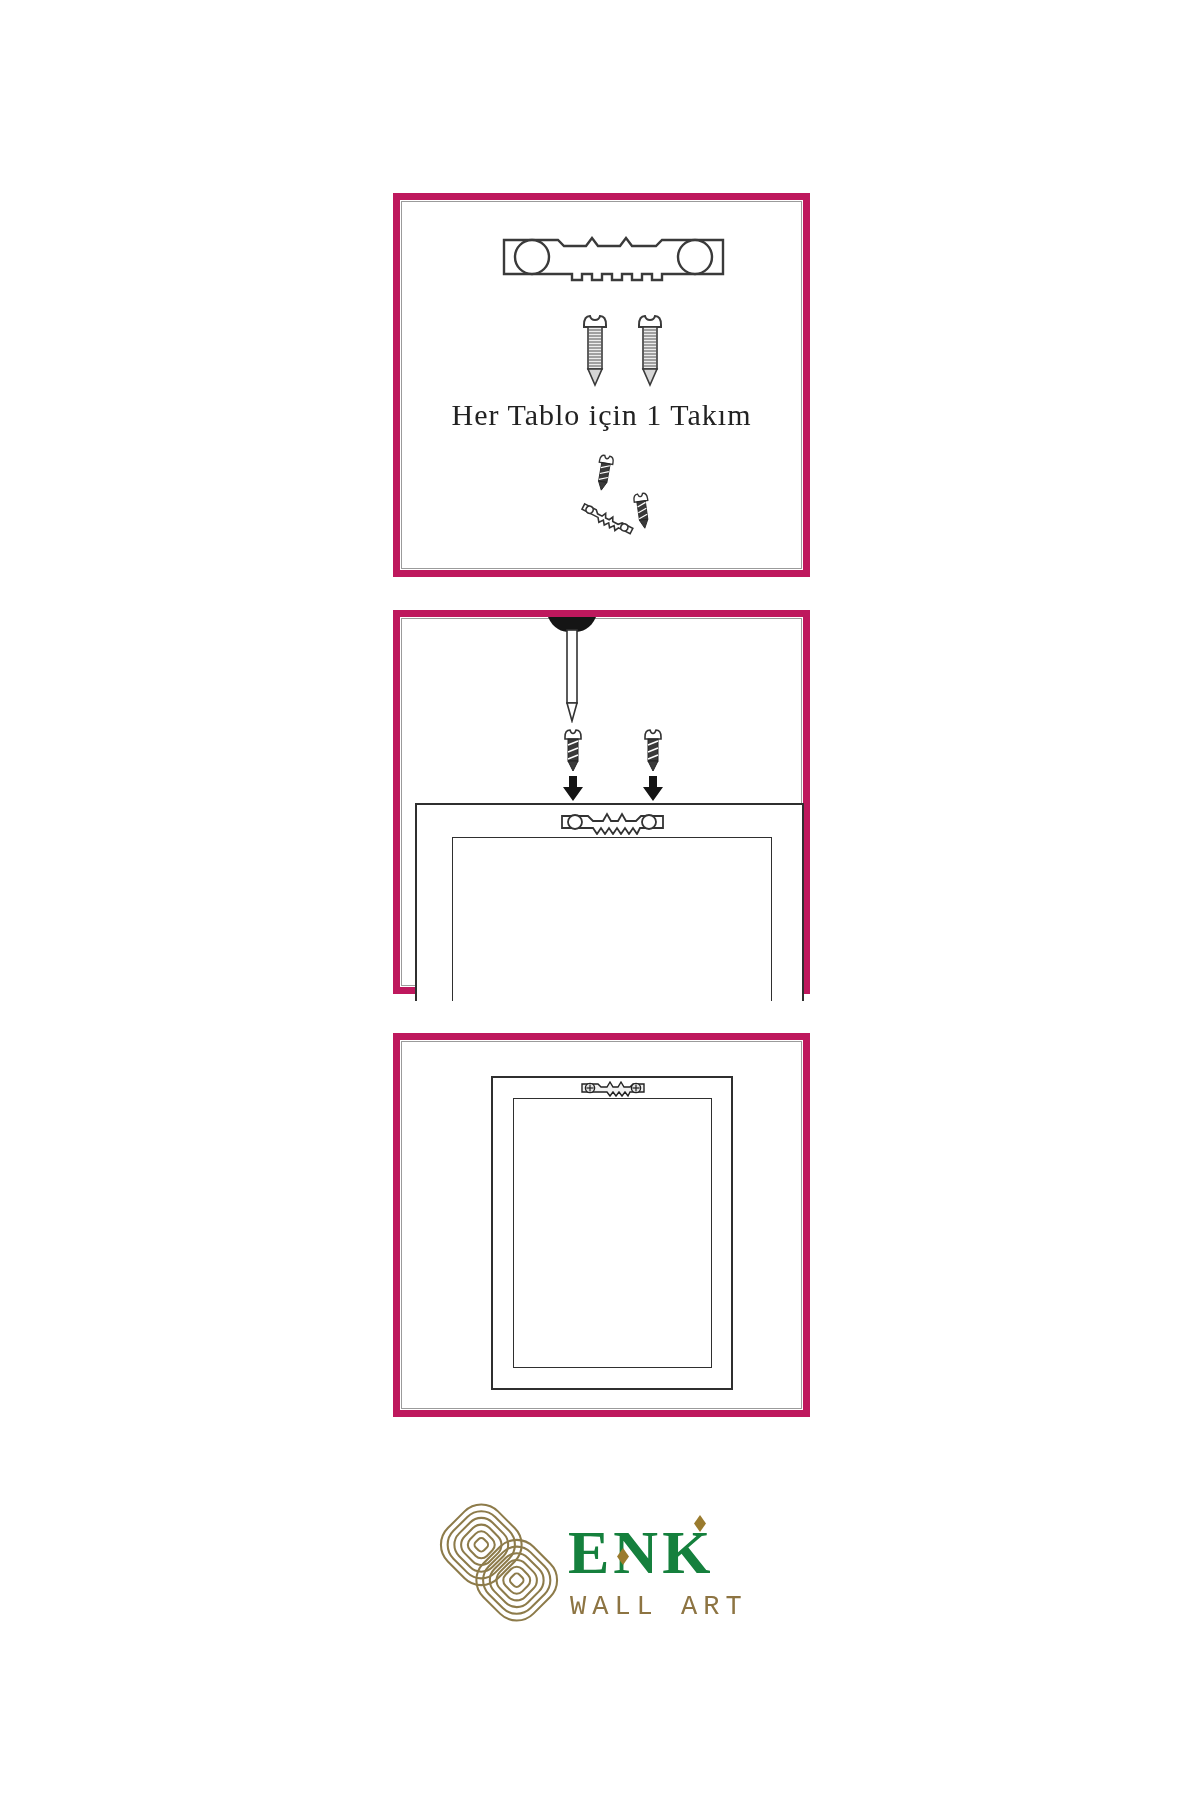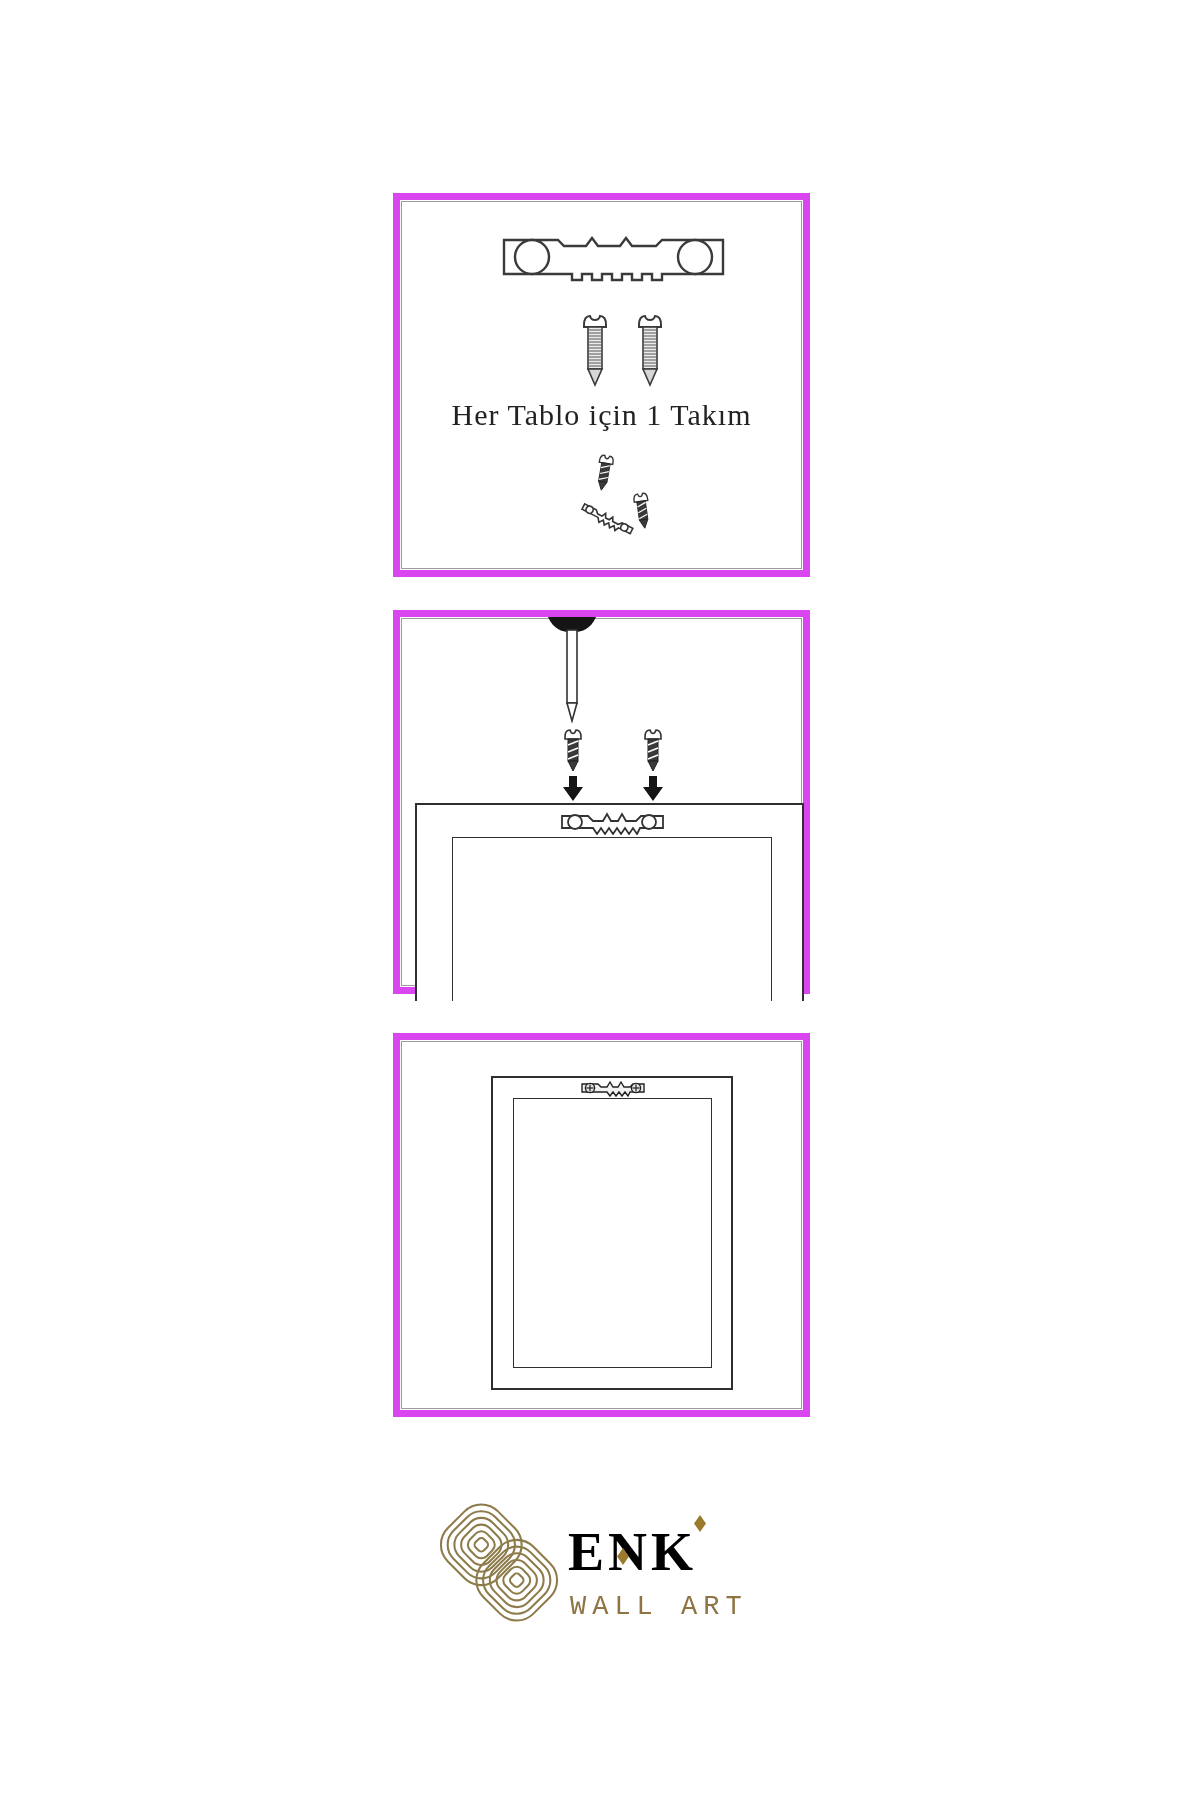--- a/index.html
+++ b/index.html
@@ -1,29 +1,29 @@
 <!DOCTYPE html>
 <html><head>
 <meta charset="utf-8">
 <style>
   html,body{margin:0;padding:0;background:#ffffff;}
   .stage{position:relative;width:1200px;height:1800px;background:#ffffff;overflow:hidden;
          font-family:"Liberation Serif", serif;}
   .panel{position:absolute;left:393px;width:417px;height:384px;background:#ffffff;
-         border:7px solid #d946ef;box-sizing:border-box;}
+         border:7px solid #be185d;box-sizing:border-box;}
   .panel::before{content:"";position:absolute;inset:1px;border:1px solid #9b9b9b;pointer-events:none;}
   .abs{position:absolute;}
   .caption{position:absolute;left:0;right:0;top:198px;text-align:center;
            font-family:"Liberation Serif", serif;font-size:30px;letter-spacing:1px;
            color:#222222;font-weight:400;}
   .frame-line{position:absolute;border:2px solid #2f2f2f;box-sizing:border-box;background:#ffffff;}
   .frame-thin{position:absolute;border:1px solid #2f2f2f;box-sizing:border-box;background:#ffffff;}
   
   .brand{position:absolute;left:568px;top:1512px;font-family:"Liberation Serif", serif;
-         font-weight:bold;font-size:54px;line-height:80px;letter-spacing:4px;color:#000000;}
+         font-weight:bold;font-size:62px;line-height:80px;letter-spacing:4px;color:#15803d;}
   .subtitle{position:absolute;left:570px;top:1592px;width:200px;font-family:Liberation Mono, monospace;
             font-size:27px;letter-spacing:6px;color:#8d7442;}
   .diamond{position:absolute;width:12px;height:17px;background:#9a7b2e;
            clip-path:polygon(50% 0,100% 50%,50% 100%,0 50%);}
 </style>
 </head>
 <body>
 
 <div class="stage">
 

